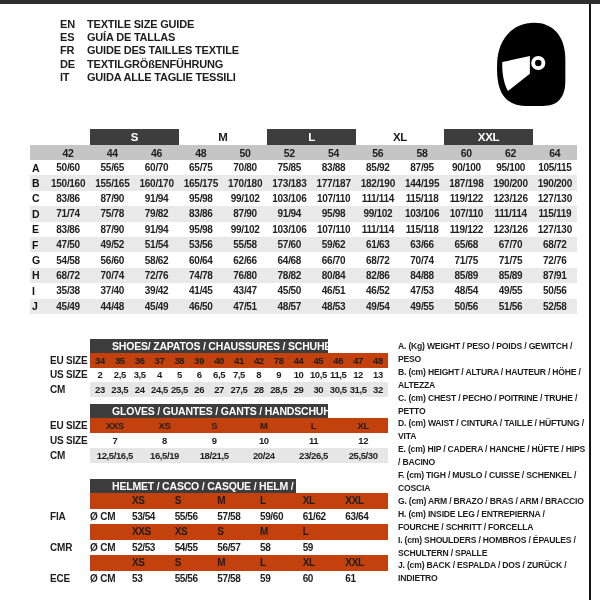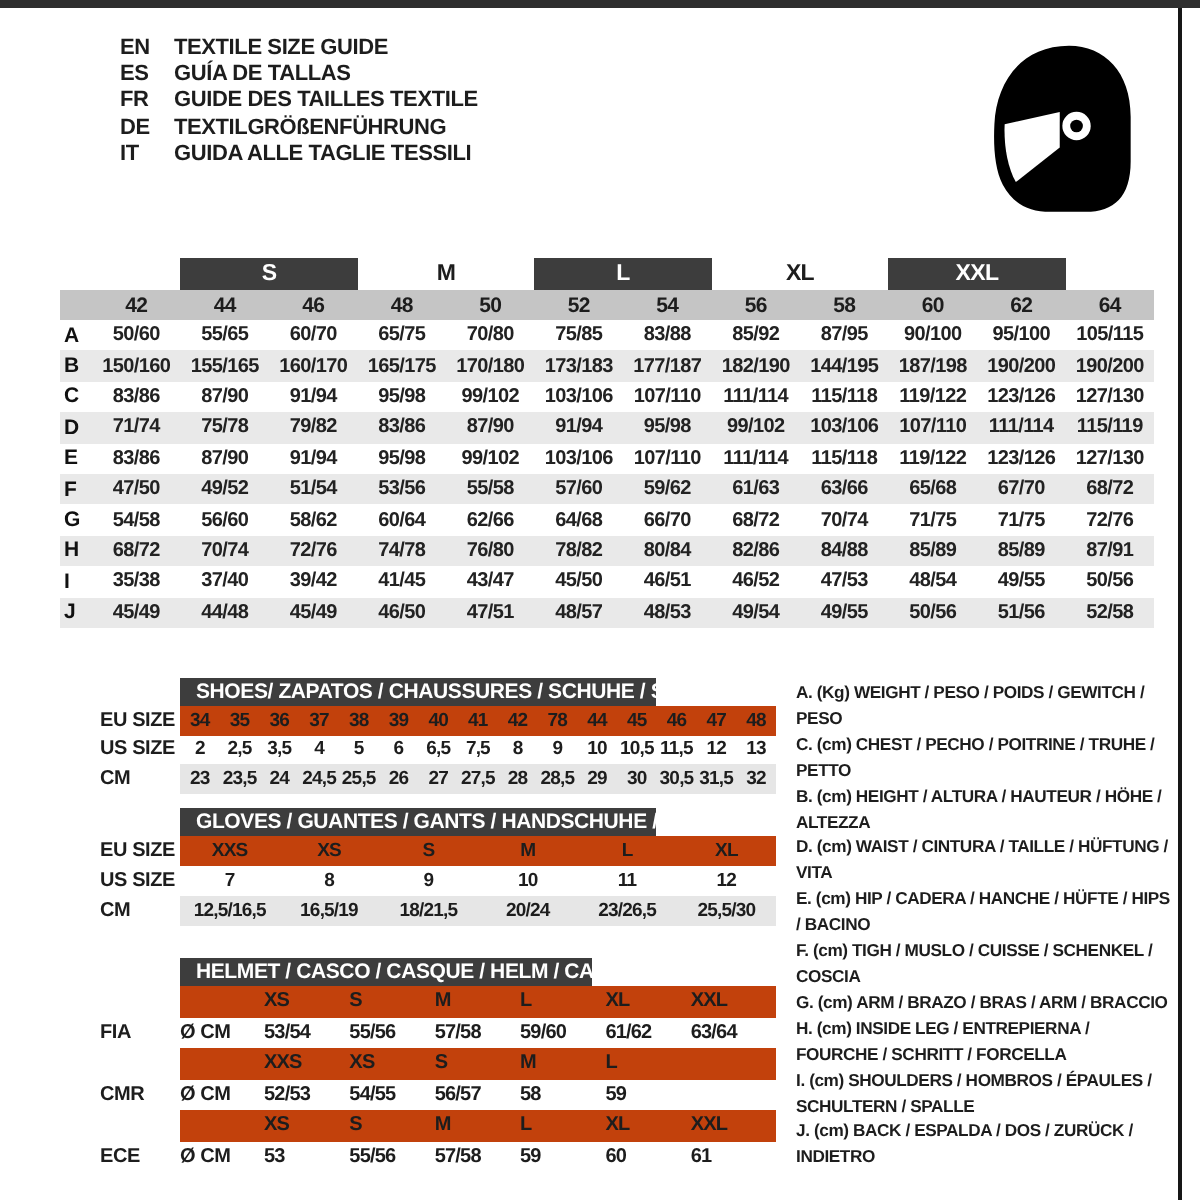--- a/index.html
+++ b/index.html
@@ -23,21 +23,21 @@
   #main-table td.size-dark { background: #3d3d3d; color: #fff; }
   #main-table tr.numbers td { height: 15px; background: #c5c5c5; font-size: 10.5px; }
   #main-table tbody td { height: 15.4px; font-size: 10px; color: #222; }
   #main-table tbody tr.alt td { background: #e9e9e9; }
   #main-table td.letter { text-align: left; padding-left: 2px; font-size: 10.5px; color: #111; }
 
   
   .subtable { position: absolute; left: 30px; width: 358px; }
   .st-titlebar { margin-left: 60px; height: 14px; background: #3d3d3d; color: #fff;
                  font-size: 10.5px; font-weight: bold; letter-spacing: -0.2px;
-                 display: flex; align-items: center; padding-left: 8px; white-space: nowrap; text-align: center; }
+                 display: flex; align-items: center; padding-left: 22px; white-space: nowrap; text-align: center; }
   .strow { display: flex; align-items: stretch; }
   .st-label { width: 60px; font-size: 10px; font-weight: bold; display: flex; align-items: center; letter-spacing: -0.2px; padding-left: 20px; }
   .st-body { flex: 1; display: flex; }
   .strow.shaded .st-body { background: #c2410c; }
   .strow.shaded-light .st-body { background: #e6e6e6; }
   .st-cell { flex: 1; display: flex; align-items: center; justify-content: center;
              font-size: 9.5px; font-weight: bold; letter-spacing: -0.4px; white-space: nowrap; }
   .st-unit { width: 42px; display: flex; align-items: center; font-size: 10px; font-weight: bold; letter-spacing: -0.2px; }
   .helmet-cells .st-cell { justify-content: flex-start; font-size: 10px; }
   #shoes-table .strow { height: 14.6px; }
@@ -466,22 +466,22 @@
             <div class="st-cell">59</div>
             <div class="st-cell">60</div>
             <div class="st-cell">61</div>
           </div>
         </div>
       </div>
   </div>
 
   <div class="legend" id="legend">
       <div class="legend-item">A. (Kg) WEIGHT / PESO / POIDS / GEWITCH / PESO</div>
+      <div class="legend-item">B. (cm) HEIGHT / ALTURA / HAUTEUR / HÖHE / ALTEZZA</div>
       <div class="legend-item">C. (cm) CHEST / PECHO / POITRINE / TRUHE / PETTO</div>
-      <div class="legend-item">B. (cm) HEIGHT / ALTURA / HAUTEUR / HÖHE / ALTEZZA</div>
       <div class="legend-item">D. (cm) WAIST / CINTURA / TAILLE / HÜFTUNG / VITA</div>
       <div class="legend-item">E. (cm) HIP / CADERA / HANCHE / HÜFTE / HIPS / BACINO</div>
       <div class="legend-item">F. (cm) TIGH / MUSLO / CUISSE / SCHENKEL / COSCIA</div>
       <div class="legend-item">G. (cm) ARM / BRAZO / BRAS / ARM / BRACCIO</div>
       <div class="legend-item">H. (cm) INSIDE LEG / ENTREPIERNA / FOURCHE / SCHRITT / FORCELLA</div>
       <div class="legend-item">I. (cm) SHOULDERS / HOMBROS / ÉPAULES / SCHULTERN / SPALLE</div>
       <div class="legend-item">J. (cm) BACK / ESPALDA / DOS / ZURÜCK / INDIETRO</div>
     </div>
 
   <div class="right-line"></div>

